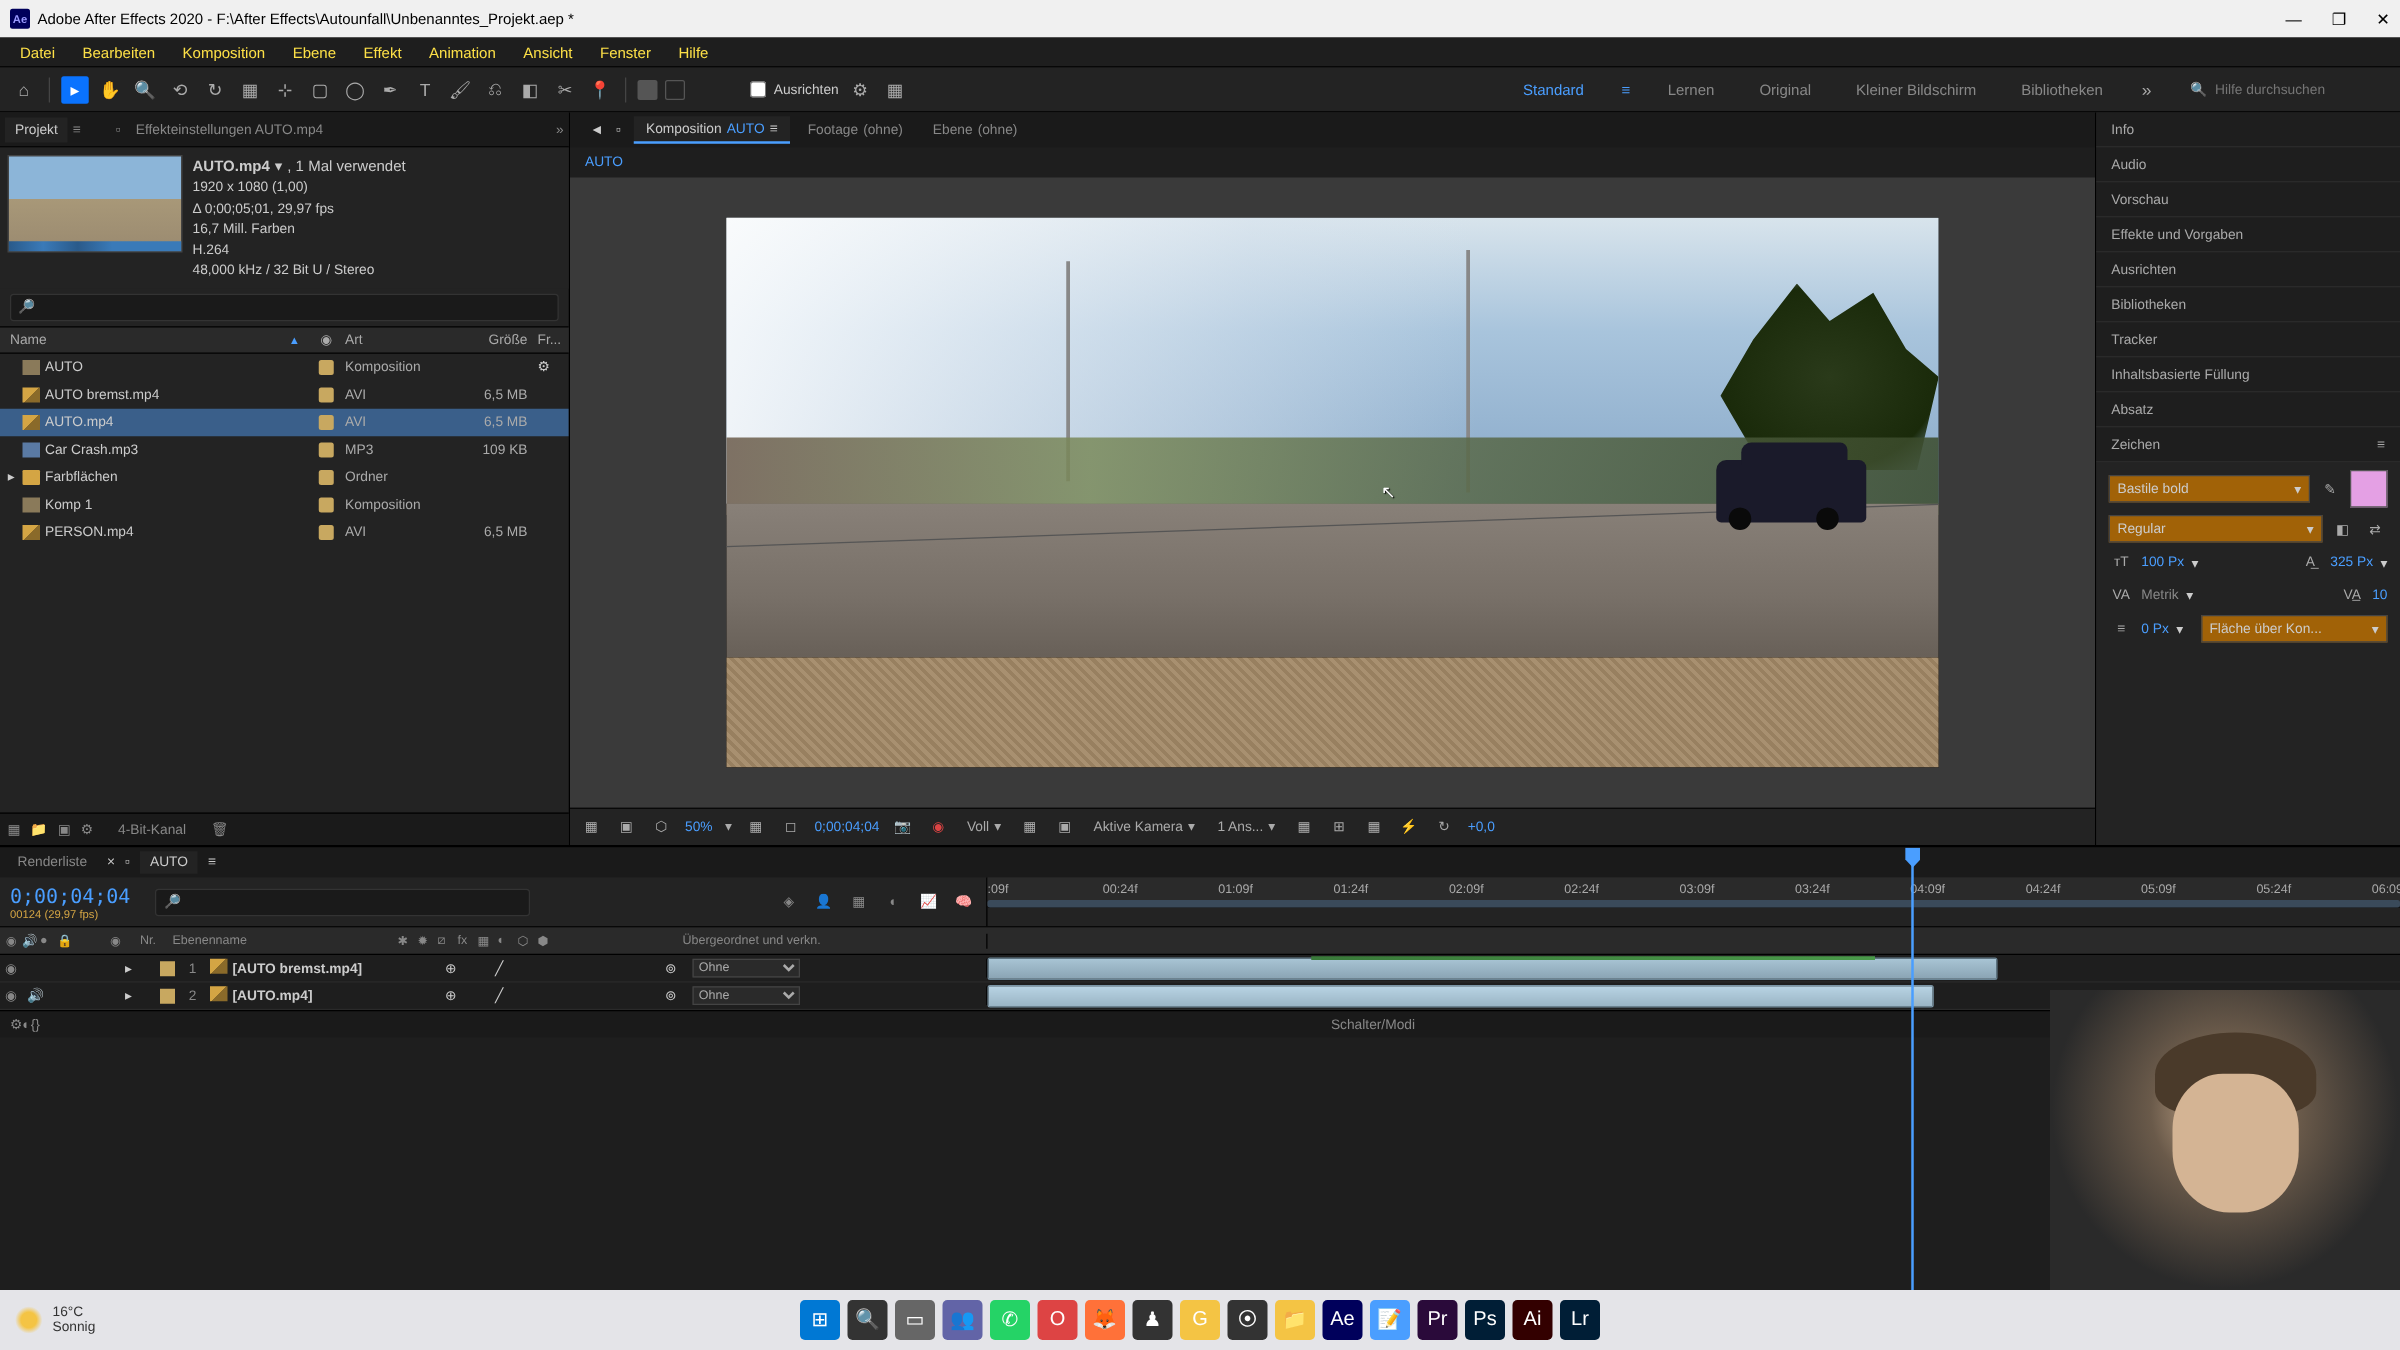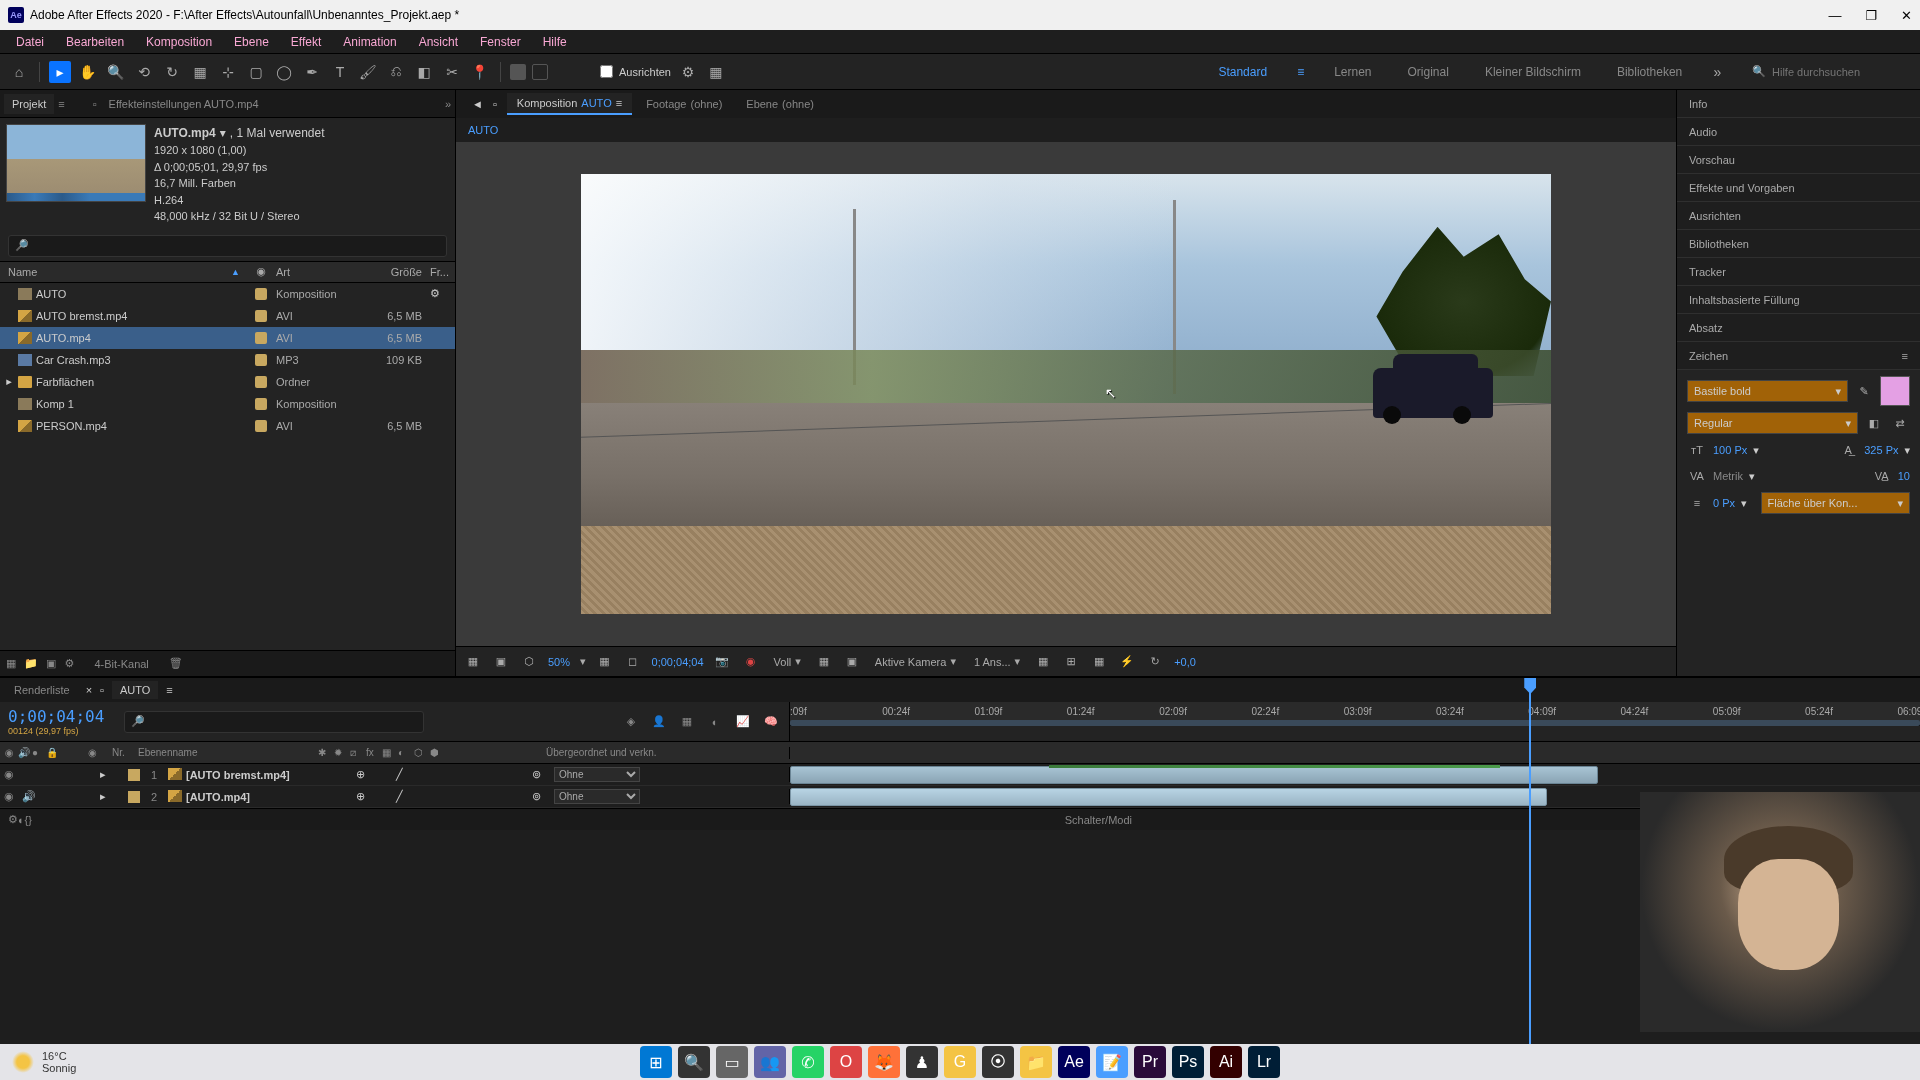--- a/index.html
+++ b/index.html
@@ -4,21 +4,21 @@
 <style>
 * { margin:0; padding:0; box-sizing:border-box; font-family:"Segoe UI",Tahoma,sans-serif; user-select:none; }
 body { background:#1e1e1e; color:#ccc; font-size:11px; overflow:hidden; width:1920px; height:1080px; position:relative; }
 .titlebar { height:30px; background:#f0f0f0; color:#000; display:flex; align-items:center; padding:0 8px; justify-content:space-between; }
 .titlebar .left { display:flex; align-items:center; gap:6px; }
 .ae-logo { width:16px; height:16px; background:#00005b; color:#9999ff; display:flex; align-items:center; justify-content:center; font-size:9px; font-weight:bold; border-radius:2px; }
 .title-text { font-size:12px; }
 .winbtns { display:flex; gap:24px; font-size:13px; }
 .winbtns span { cursor:default; }
 .menubar { height:24px; background:#1e1e1e; display:flex; align-items:center; padding:0 6px; gap:2px; border-bottom:1px solid #000; }
-.menubar .mi { padding:3px 10px; font-size:12px; color:#f9a8d4; }
+.menubar .mi { padding:3px 10px; font-size:12px; color:#fde047; }
 .toolbar { height:36px; background:#232323; display:flex; align-items:center; padding:0 8px; gap:6px; border-bottom:1px solid #000; }
 .tool { width:22px; height:22px; display:flex; align-items:center; justify-content:center; color:#aaa; font-size:14px; border-radius:2px; }
 .tool.active { background:#0a73ff; color:#fff; }
 .sep { width:1px; height:20px; background:#444; margin:0 3px; }
 .ws-tabs { margin-left:auto; display:flex; gap:24px; align-items:center; font-size:12px; }
 .ws-tab { color:#888; padding:4px 6px; }
 .ws-tab.active { color:#4a9eff; }
 .search-box { display:flex; align-items:center; gap:6px; margin-left:18px; color:#888; }
 .search-box input { background:transparent; border:none; color:#888; font-size:11px; width:140px; outline:none; }
 .main-area { display:flex; height:586px; }
@@ -120,21 +120,21 @@
 .layer-clip-area { flex:1; position:relative; height:22px; }
 .clip { position:absolute; top:2px; height:18px; border-radius:2px; }
 .clip1 { left:0; width:71.5%; background:linear-gradient(to bottom,#a8c4d4 0%,#8aa4b4 100%); border:1px solid #6a8494; }
 .clip2 { left:0; width:67%; background:linear-gradient(to bottom,#b8d4e4 0%,#9ab4c4 100%); border:1px solid #7a94a4; }
 .clip1::before { content:''; position:absolute; top:-2px; right:12%; left:32%; height:3px; background:linear-gradient(90deg,#3a7a3a 0%,#4a9a4a 100%); }
 .tl-footer { height:22px; background:#1a1a1a; border-top:1px solid #000; display:flex; align-items:center; font-size:11px; color:#888; padding:0 8px; }
 .tl-footer .sm { margin-left:auto; margin-right:780px; }
 .webcam { position:absolute; bottom:34px; right:0; width:280px; height:240px; background:radial-gradient(ellipse at 50% 40%,#d4b494 0%,#6a5a4a 30%,#2a2a2a 70%); z-index:20; }
 .face { position:absolute; top:28%; left:35%; width:36%; height:46%; background:#d4b494; border-radius:40% 40% 45% 45%; }
 .hair { position:absolute; top:14%; left:30%; width:46%; height:28%; background:#4a3a2a; border-radius:50% 50% 30% 30%; }
-.taskbar { position:absolute; bottom:0; left:0; right:0; height:36px; background:#e4e4e8; display:flex; align-items:center; padding:0 12px; gap:4px; z-index:30; }
+.taskbar { position:absolute; bottom:0; left:0; right:0; height:48px; background:#e4e4e8; display:flex; align-items:center; padding:0 12px; gap:4px; z-index:30; }
 .weather { display:flex; align-items:center; gap:8px; font-size:11px; color:#333; }
 .sun { width:22px; height:22px; background:radial-gradient(circle,#f4c444 40%,transparent 70%); border-radius:50%; }
 .tb-center { position:absolute; left:50%; transform:translateX(-50%); display:flex; gap:6px; }
 .tb-ico { width:32px; height:32px; border-radius:4px; display:flex; align-items:center; justify-content:center; font-size:16px; color:#fff; }
 .col-sw { width:12px; height:12px; }
 </style>
 </head>
 <body>
 
 <div class="titlebar">

